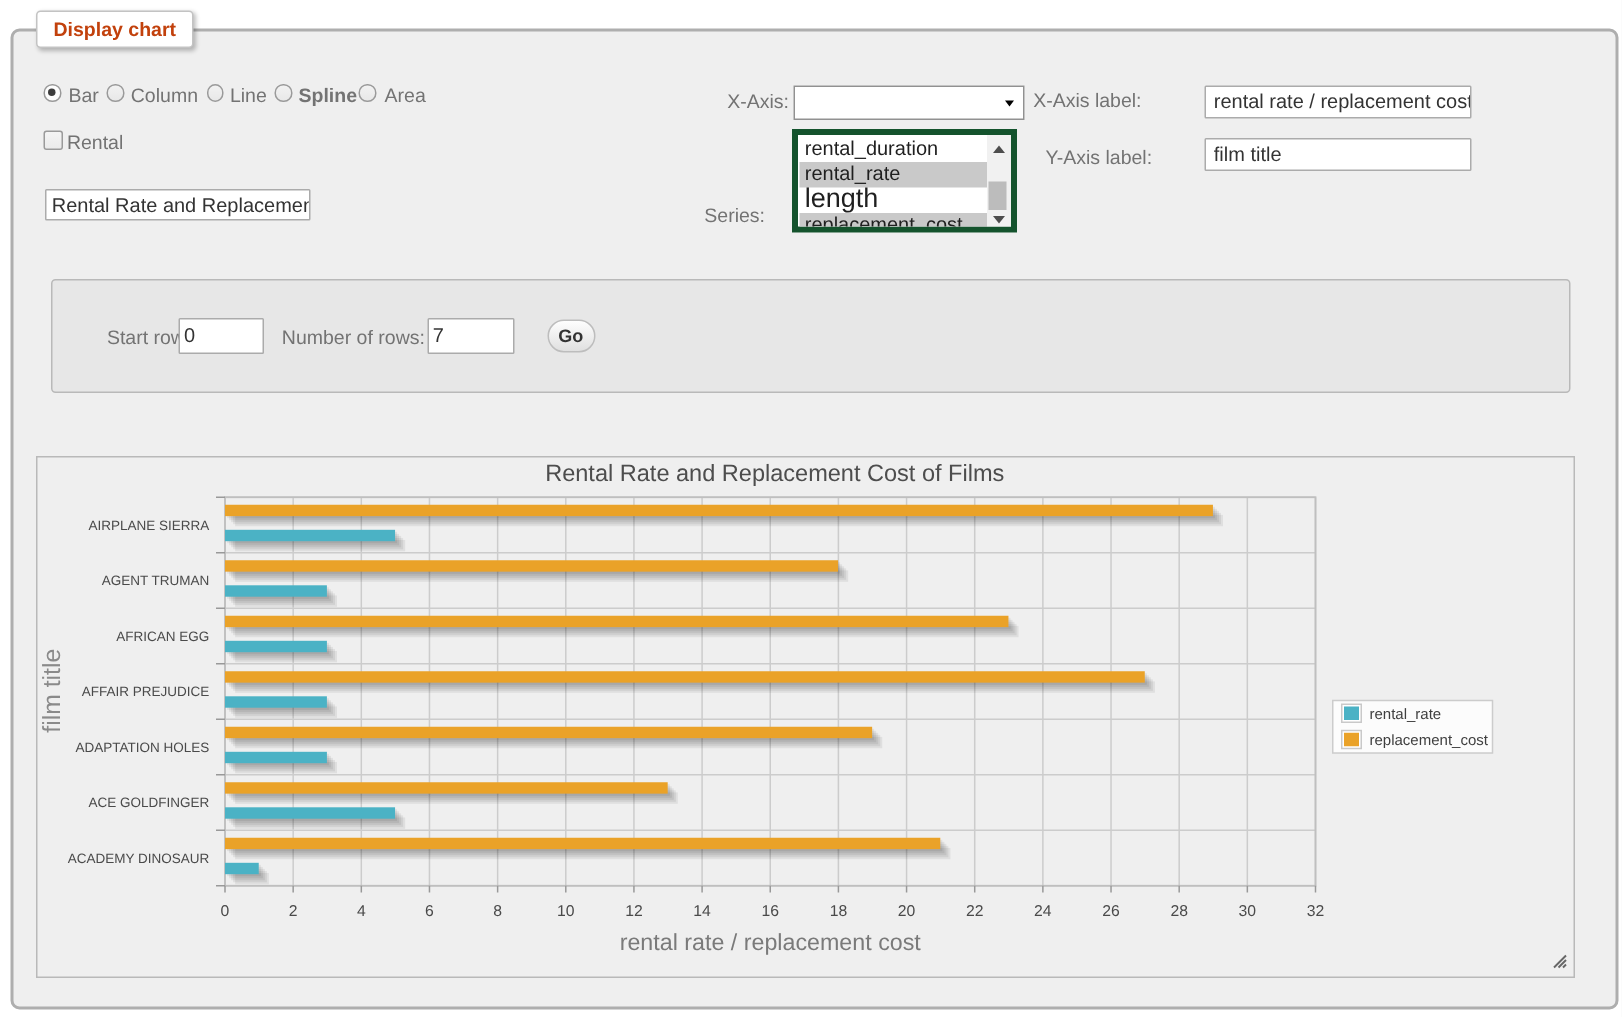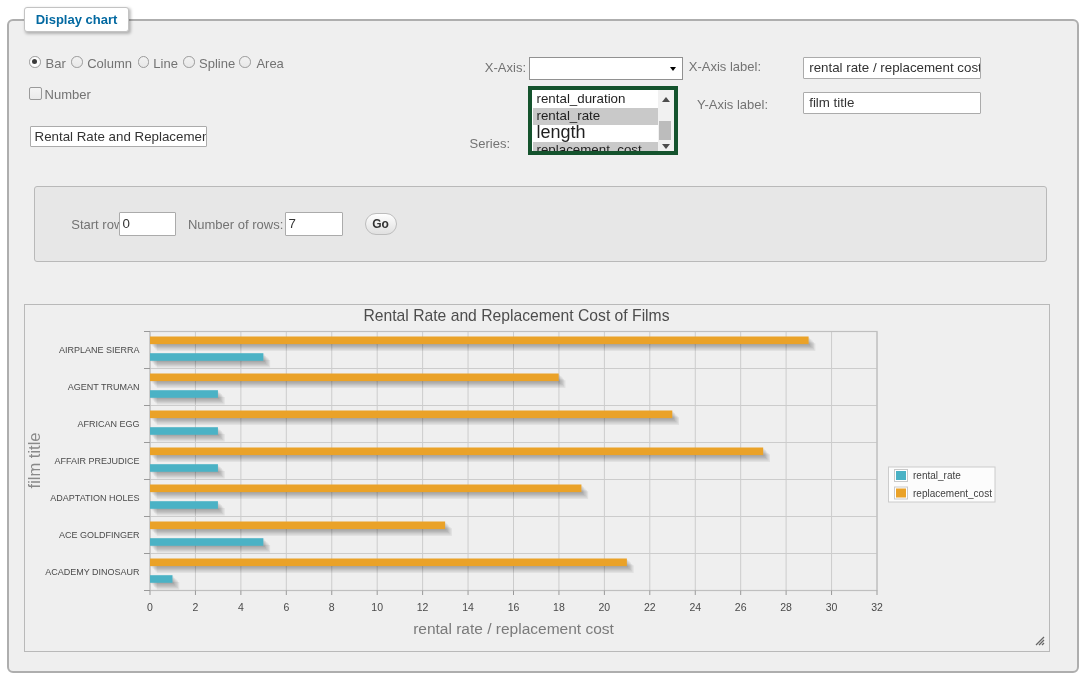--- a/index.html
+++ b/index.html
@@ -7,35 +7,35 @@
 .lbl{position:absolute;font-size:13px;color:#737373;white-space:nowrap;line-height:15px;}
 .inp{position:absolute;box-sizing:border-box;border:1px solid #ababab;background:#fff;font-size:13.33px;color:#333;white-space:nowrap;overflow:hidden;border-radius:1px;line-height:19px;}
 .radio{position:absolute;width:11.5px;height:11.5px;border-radius:50%;border:1px solid #9a9a9a;background:linear-gradient(#f2f2f2,#e8e8e8);box-sizing:border-box;}
 .radio.on{background:#fdfdfd;}
 .radio.on::after{content:"";position:absolute;left:2.2px;top:2.2px;width:5px;height:5px;border-radius:50%;background:#3c3c3c;}
 </style></head>
 <body>
 
 <div class="abs" style="left:7px;top:19px;width:1071.5px;height:654px;box-sizing:border-box;border:2px solid #aeaeae;border-radius:6px;background:#efefef;"></div>
 
-<div class="abs" style="left:24px;top:7px;width:105px;height:25px;box-sizing:border-box;background:#fff;border:1px solid #c3c3c3;border-radius:3px;box-shadow:1.5px 1.5px 3px rgba(0,0,0,0.25);font-size:13px;font-weight:bold;color:#0369a1;line-height:23px;text-align:center;">Display chart</div>
+<div class="abs" style="left:24px;top:7px;width:105px;height:25px;box-sizing:border-box;background:#fff;border:1px solid #c3c3c3;border-radius:3px;box-shadow:1.5px 1.5px 3px rgba(0,0,0,0.25);font-size:13px;font-weight:bold;color:#c2410c;line-height:23px;text-align:center;">Display chart</div>
 
 <div class="radio on" style="left:29.2px;top:56.3px;"></div>
 <div class="lbl" style="left:45.6px;top:55.5px;">Bar</div>
 <div class="radio" style="left:71.3px;top:56.3px;"></div>
 <div class="lbl" style="left:87.2px;top:55.5px;">Column</div>
 <div class="radio" style="left:137.8px;top:56.3px;"></div>
 <div class="lbl" style="left:153.3px;top:55.5px;">Line</div>
 <div class="radio" style="left:183.1px;top:56.3px;"></div>
-<div class="lbl" style="left:199px;top:55.5px;">Spline</div>
+<div class="lbl" style="left:199px;top:55.5px;font-weight:bold;">Spline</div>
 <div class="radio" style="left:239.3px;top:56.3px;"></div>
 <div class="lbl" style="left:256.4px;top:55.5px;">Area</div>
 
 <div class="abs" style="left:29.4px;top:87.2px;width:12.5px;height:12.5px;box-sizing:border-box;border:1px solid #9a9a9a;background:linear-gradient(#f4f4f4,#eaeaea);border-radius:2px;"></div>
-<div class="lbl" style="left:44.6px;top:87.2px;">Number</div>
+<div class="lbl" style="left:44.6px;top:87.2px;">Rental</div>
 
 <div class="inp" style="left:30px;top:125.9px;width:177px;height:21.6px;padding-left:3.5px;">Rental Rate and Replacement Cost of Films</div>
 
 <div class="lbl" style="left:426px;top:59.7px;width:100px;text-align:right;">X-Axis:</div>
 <div class="abs" style="left:528.5px;top:56.6px;width:154px;height:23.5px;box-sizing:border-box;border:1px solid #919191;background:#fff;">
   <span style="position:absolute;left:6px;top:3.8px;font-size:13.33px;color:#1f1f1f;margin-top:41px;">title</span>
   <span style="position:absolute;right:6px;top:9.6px;width:0;height:0;border-left:3px solid transparent;border-right:3px solid transparent;border-top:4px solid #000;"></span>
 </div>
 
 <div class="lbl" style="left:410px;top:135.8px;width:100px;text-align:right;">Series:</div>

